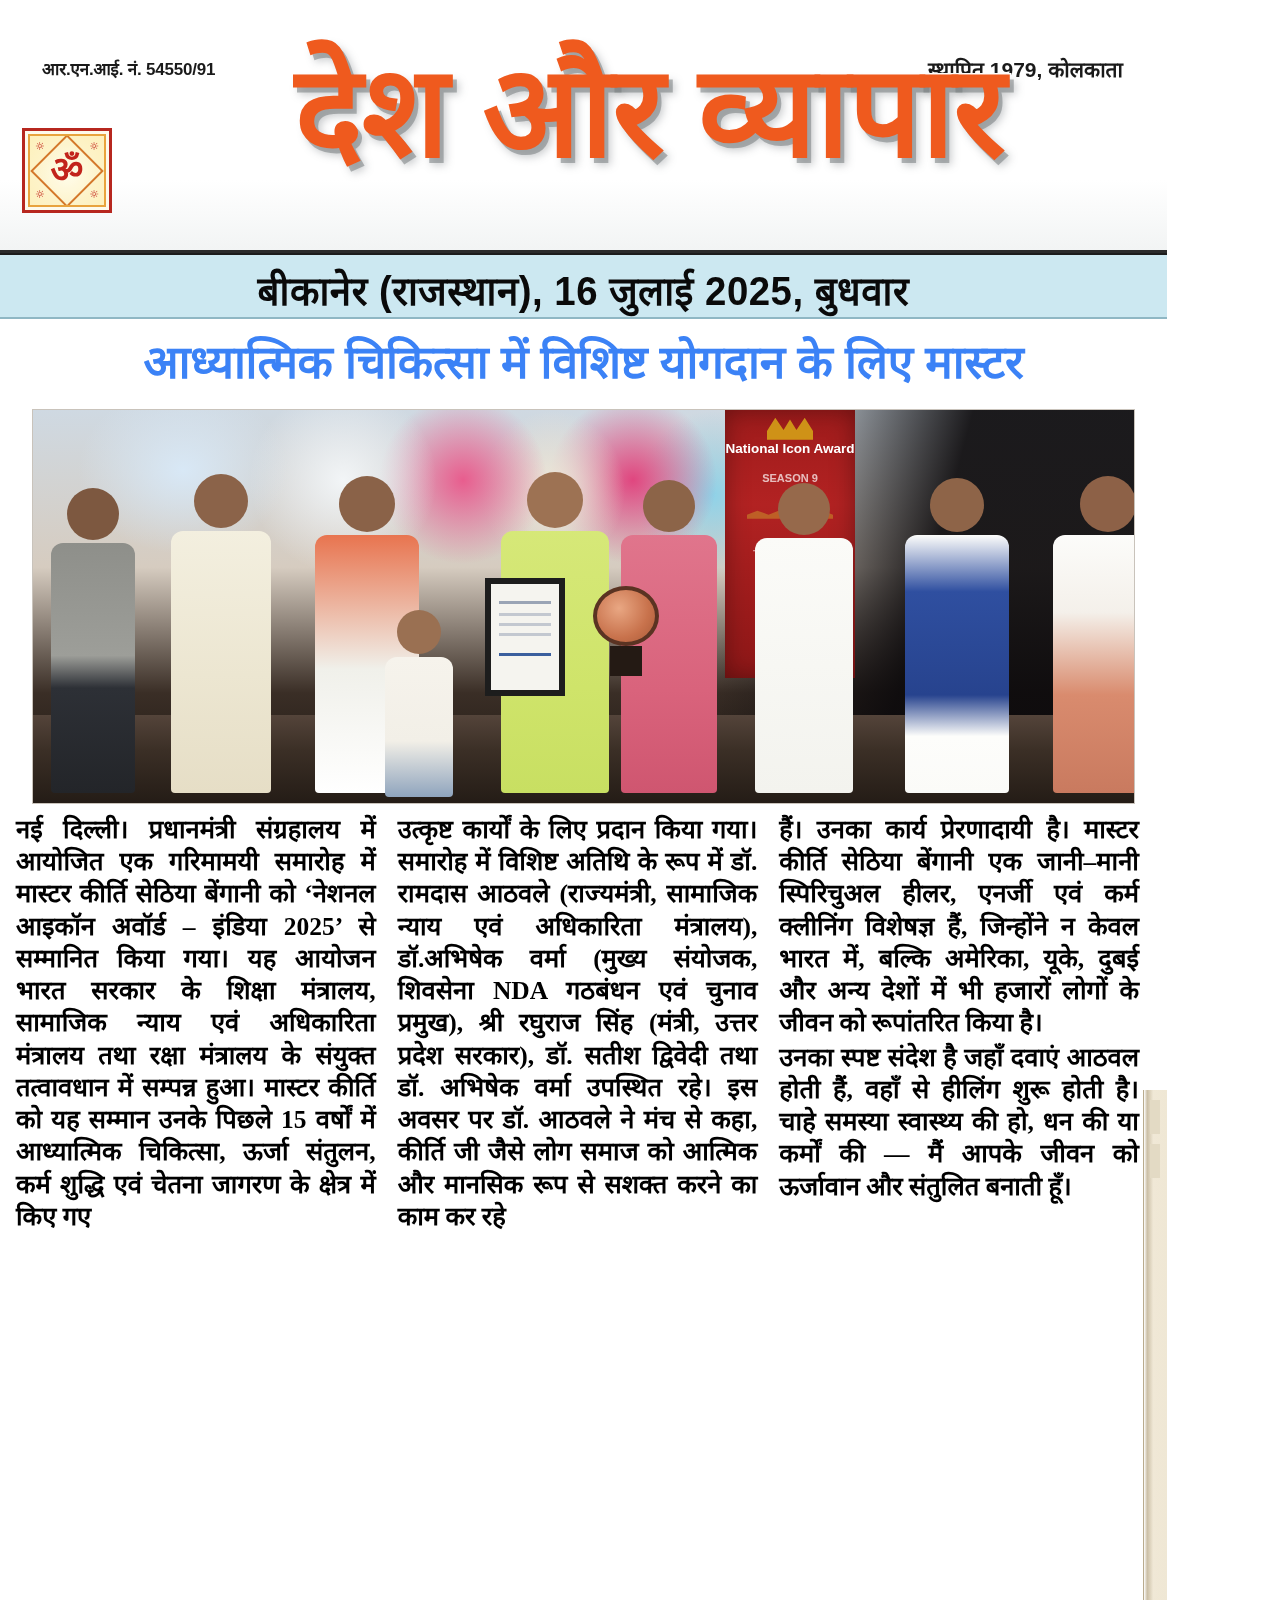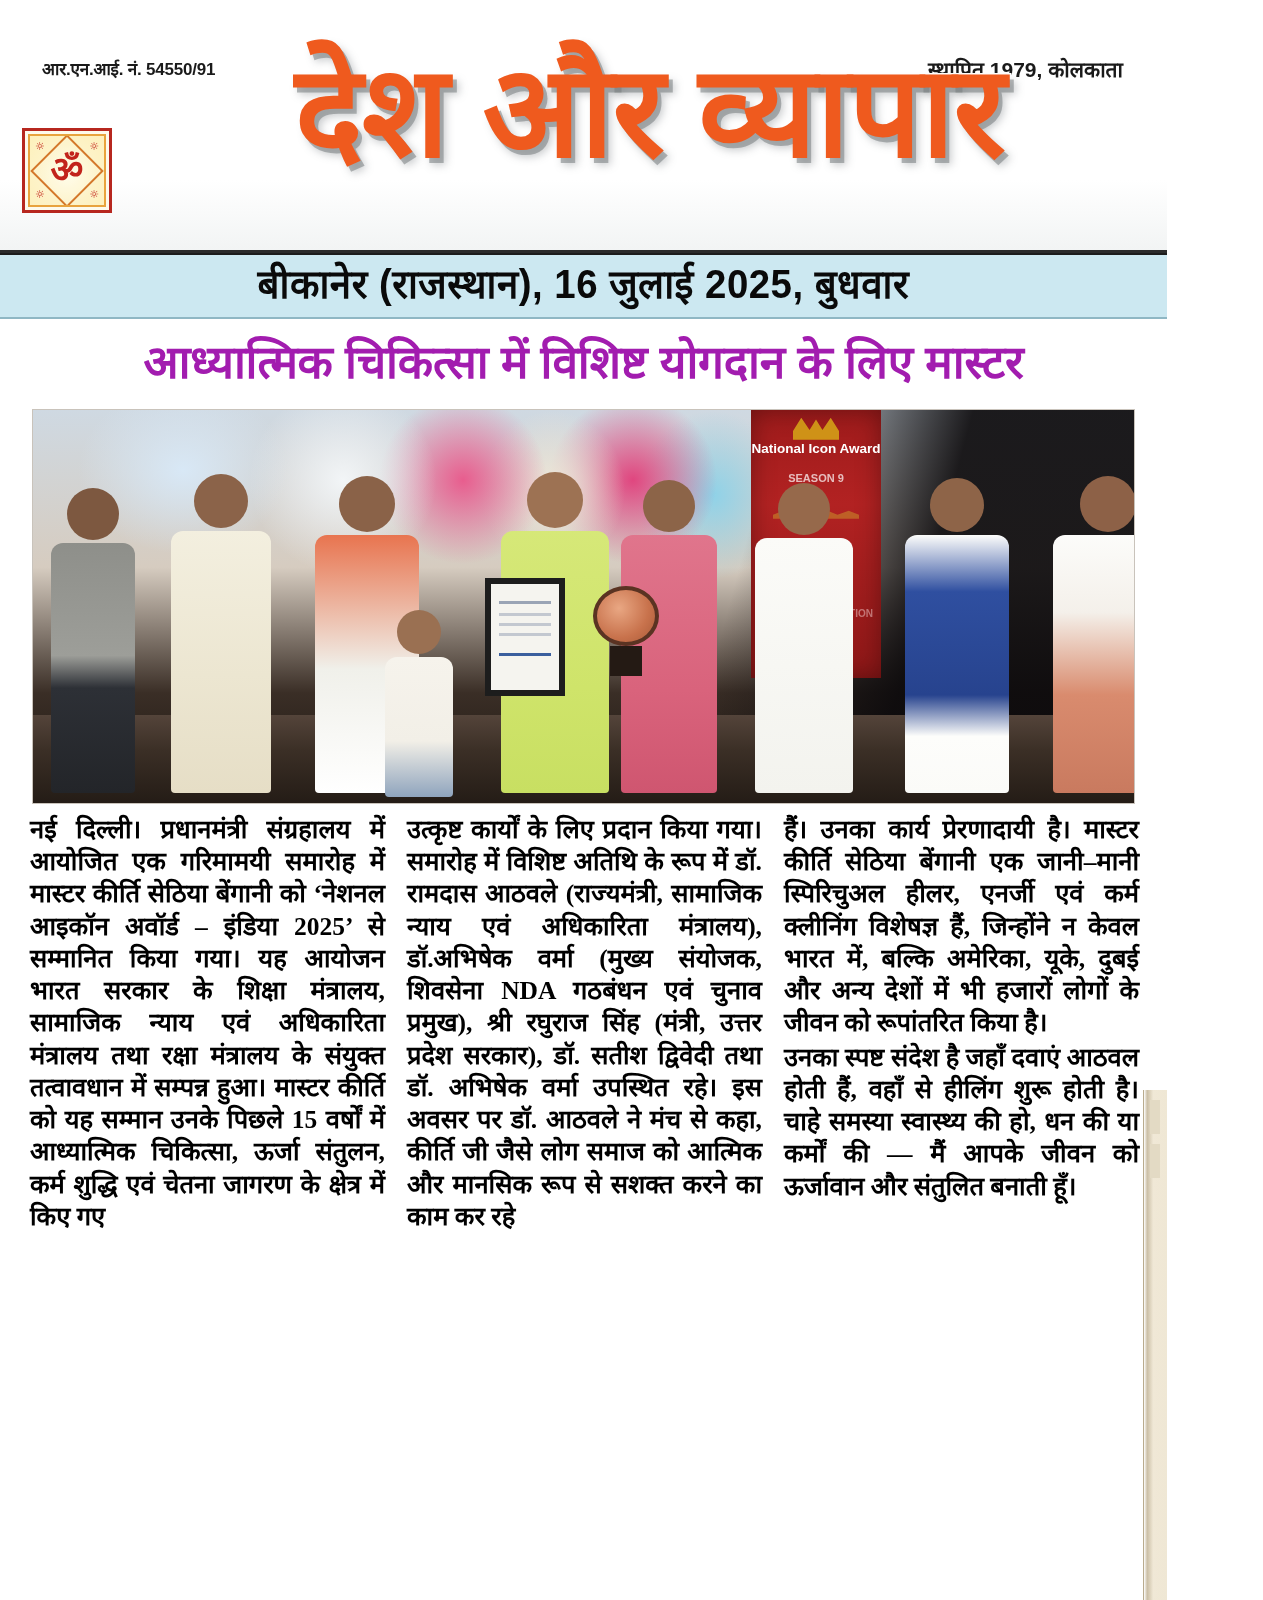--- a/index.html
+++ b/index.html
@@ -136,21 +136,21 @@
   }
 
   
   .datebar {
     position: relative;
     height: 62px;
     background: #cce8f1;
     border-top: 2px solid #1c1c1c;
     border-bottom: 2px solid #8fb7c4;
     display: flex;
-    align-items: flex-start;
+    align-items: flex-end;
     justify-content: center;
     overflow: hidden;
   }
   .datebar-text {
     font-family: "Liberation Sans", "DejaVu Sans", sans-serif;
     font-size: 40px;
     font-weight: 700;
     color: #0a0a0a;
     letter-spacing: 0.5px;
     white-space: nowrap;
@@ -158,21 +158,21 @@
   }
 
   
   .headline {
     margin: 14px 30px 0 30px;
     text-align: center;
     font-family: "Liberation Sans", "DejaVu Sans", sans-serif;
     font-weight: 700;
     font-size: 46px;
     line-height: 1.30;
-    color: #a21caf;
+    color: #3b82f6;
     letter-spacing: -0.3px;
   }
   .headline .hl-line { display: block; white-space: nowrap; }
 
   
   .photo-wrap {
     margin: 16px 32px 0 32px;
     height: 395px;
     position: relative;
     overflow: hidden;
@@ -191,21 +191,21 @@
       radial-gradient(ellipse 130px 130px at 310px 70px,  #f2f5f7 0%, rgba(242,245,247,0) 72%),
       radial-gradient(ellipse 120px 120px at 430px 70px,  #e85d8e 0%, rgba(232,93,142,0) 70%),
       radial-gradient(ellipse 100px 110px at 520px 80px,  #efe7d7 0%, rgba(239,231,215,0) 72%),
       radial-gradient(ellipse 120px 120px at 600px 70px,  #e0467f 0%, rgba(224,70,127,0) 70%),
       radial-gradient(ellipse 110px 120px at 680px 85px,  #8fd2e8 0%, rgba(143,210,232,0) 70%),
       linear-gradient(180deg, #cfd9e2 0%, #d6ccc0 40%, #3a2e26 72%, #1a140f 100%);
   }
   
   .banner {
     position: absolute;
-    left: 718px;
+    left: 692px;
     top: 0;
     width: 130px;
     height: 268px;
     background: linear-gradient(180deg, #9e1b1b 0%, #b22222 35%, #8d1717 100%);
     box-shadow: inset 0 0 24px rgba(0,0,0,0.35);
   }
   .banner .b-logo {
     margin: 8px auto 2px auto;
     width: 46px; height: 22px;
     background: #d4a017;
@@ -334,21 +334,21 @@
     content: "";
     position: absolute;
     left: 50%; top: 56px;
     margin-left: -16px;
     width: 32px; height: 30px;
     background: #241a14;
   }
 
   
   .columns {
-    margin: 10px 28px 0 30px;
+    margin: 10px 28px 0 16px;
     display: grid;
     grid-template-columns: 1fr 1fr 1fr;
     column-gap: 22px;
   }
   .col {
     font-family: "Liberation Serif", "DejaVu Serif", serif;
     font-size: 25.5px;
     line-height: 1.265;
     font-weight: 700;
     text-align: justify;

